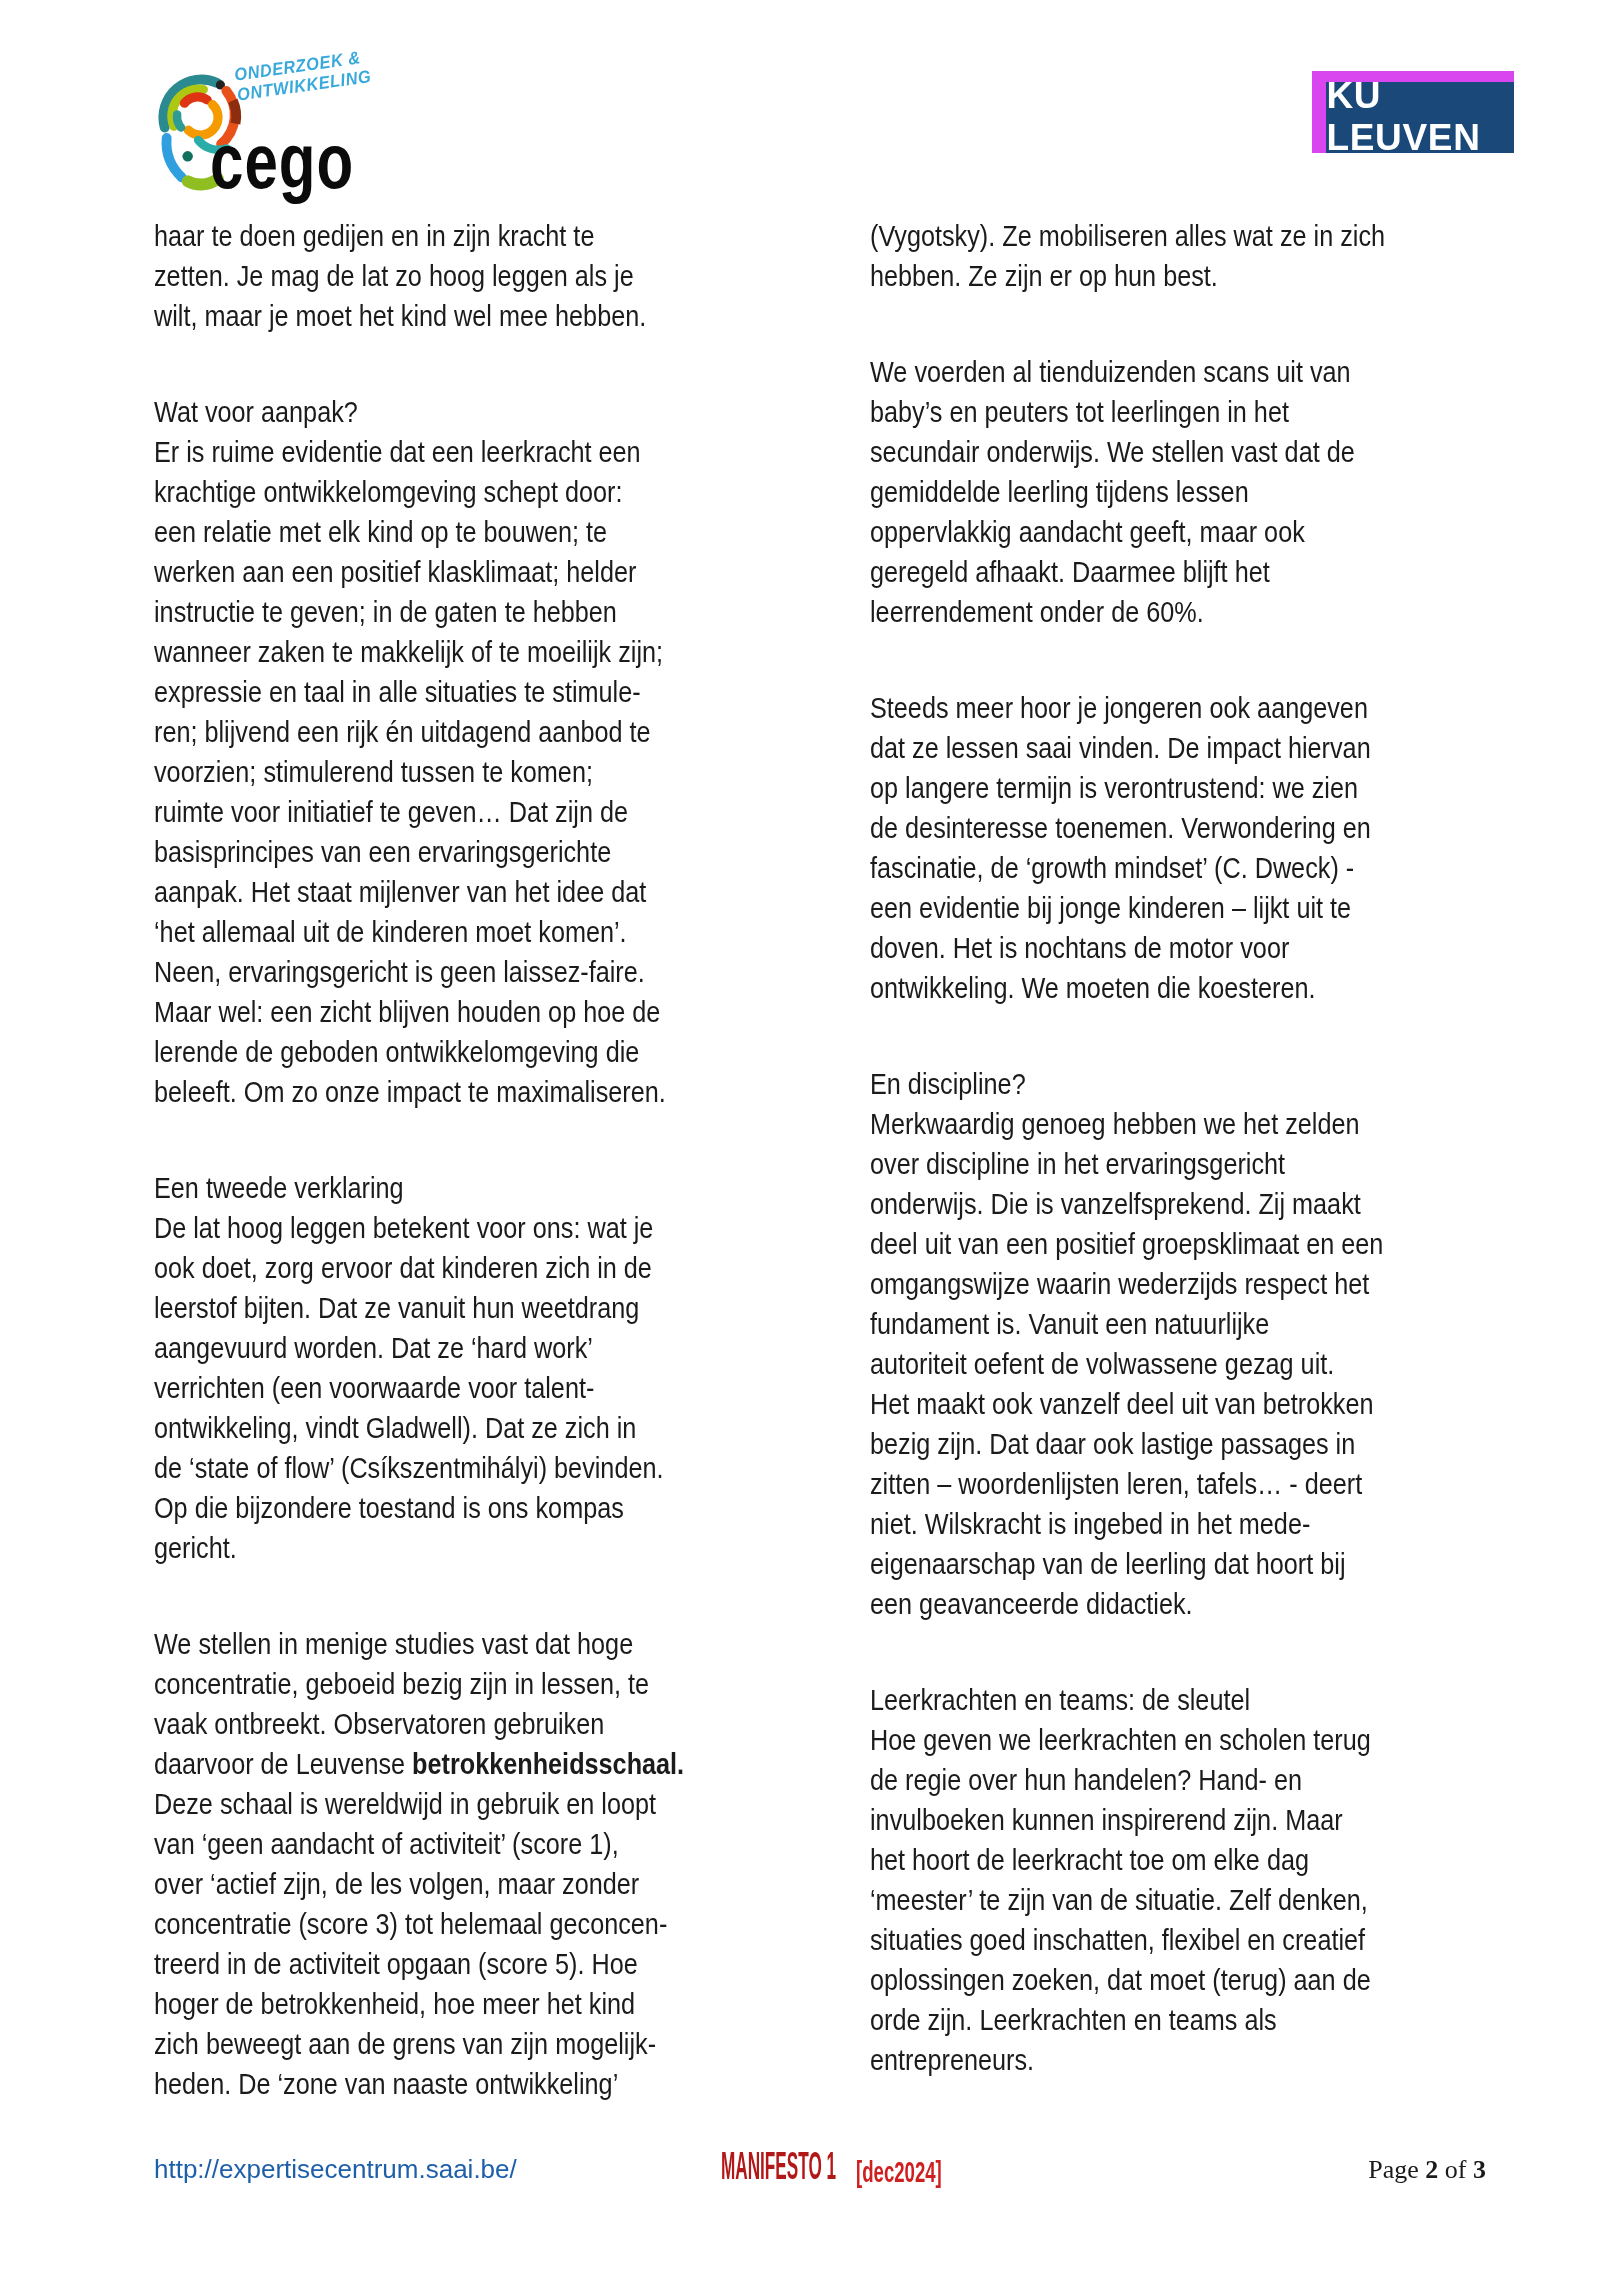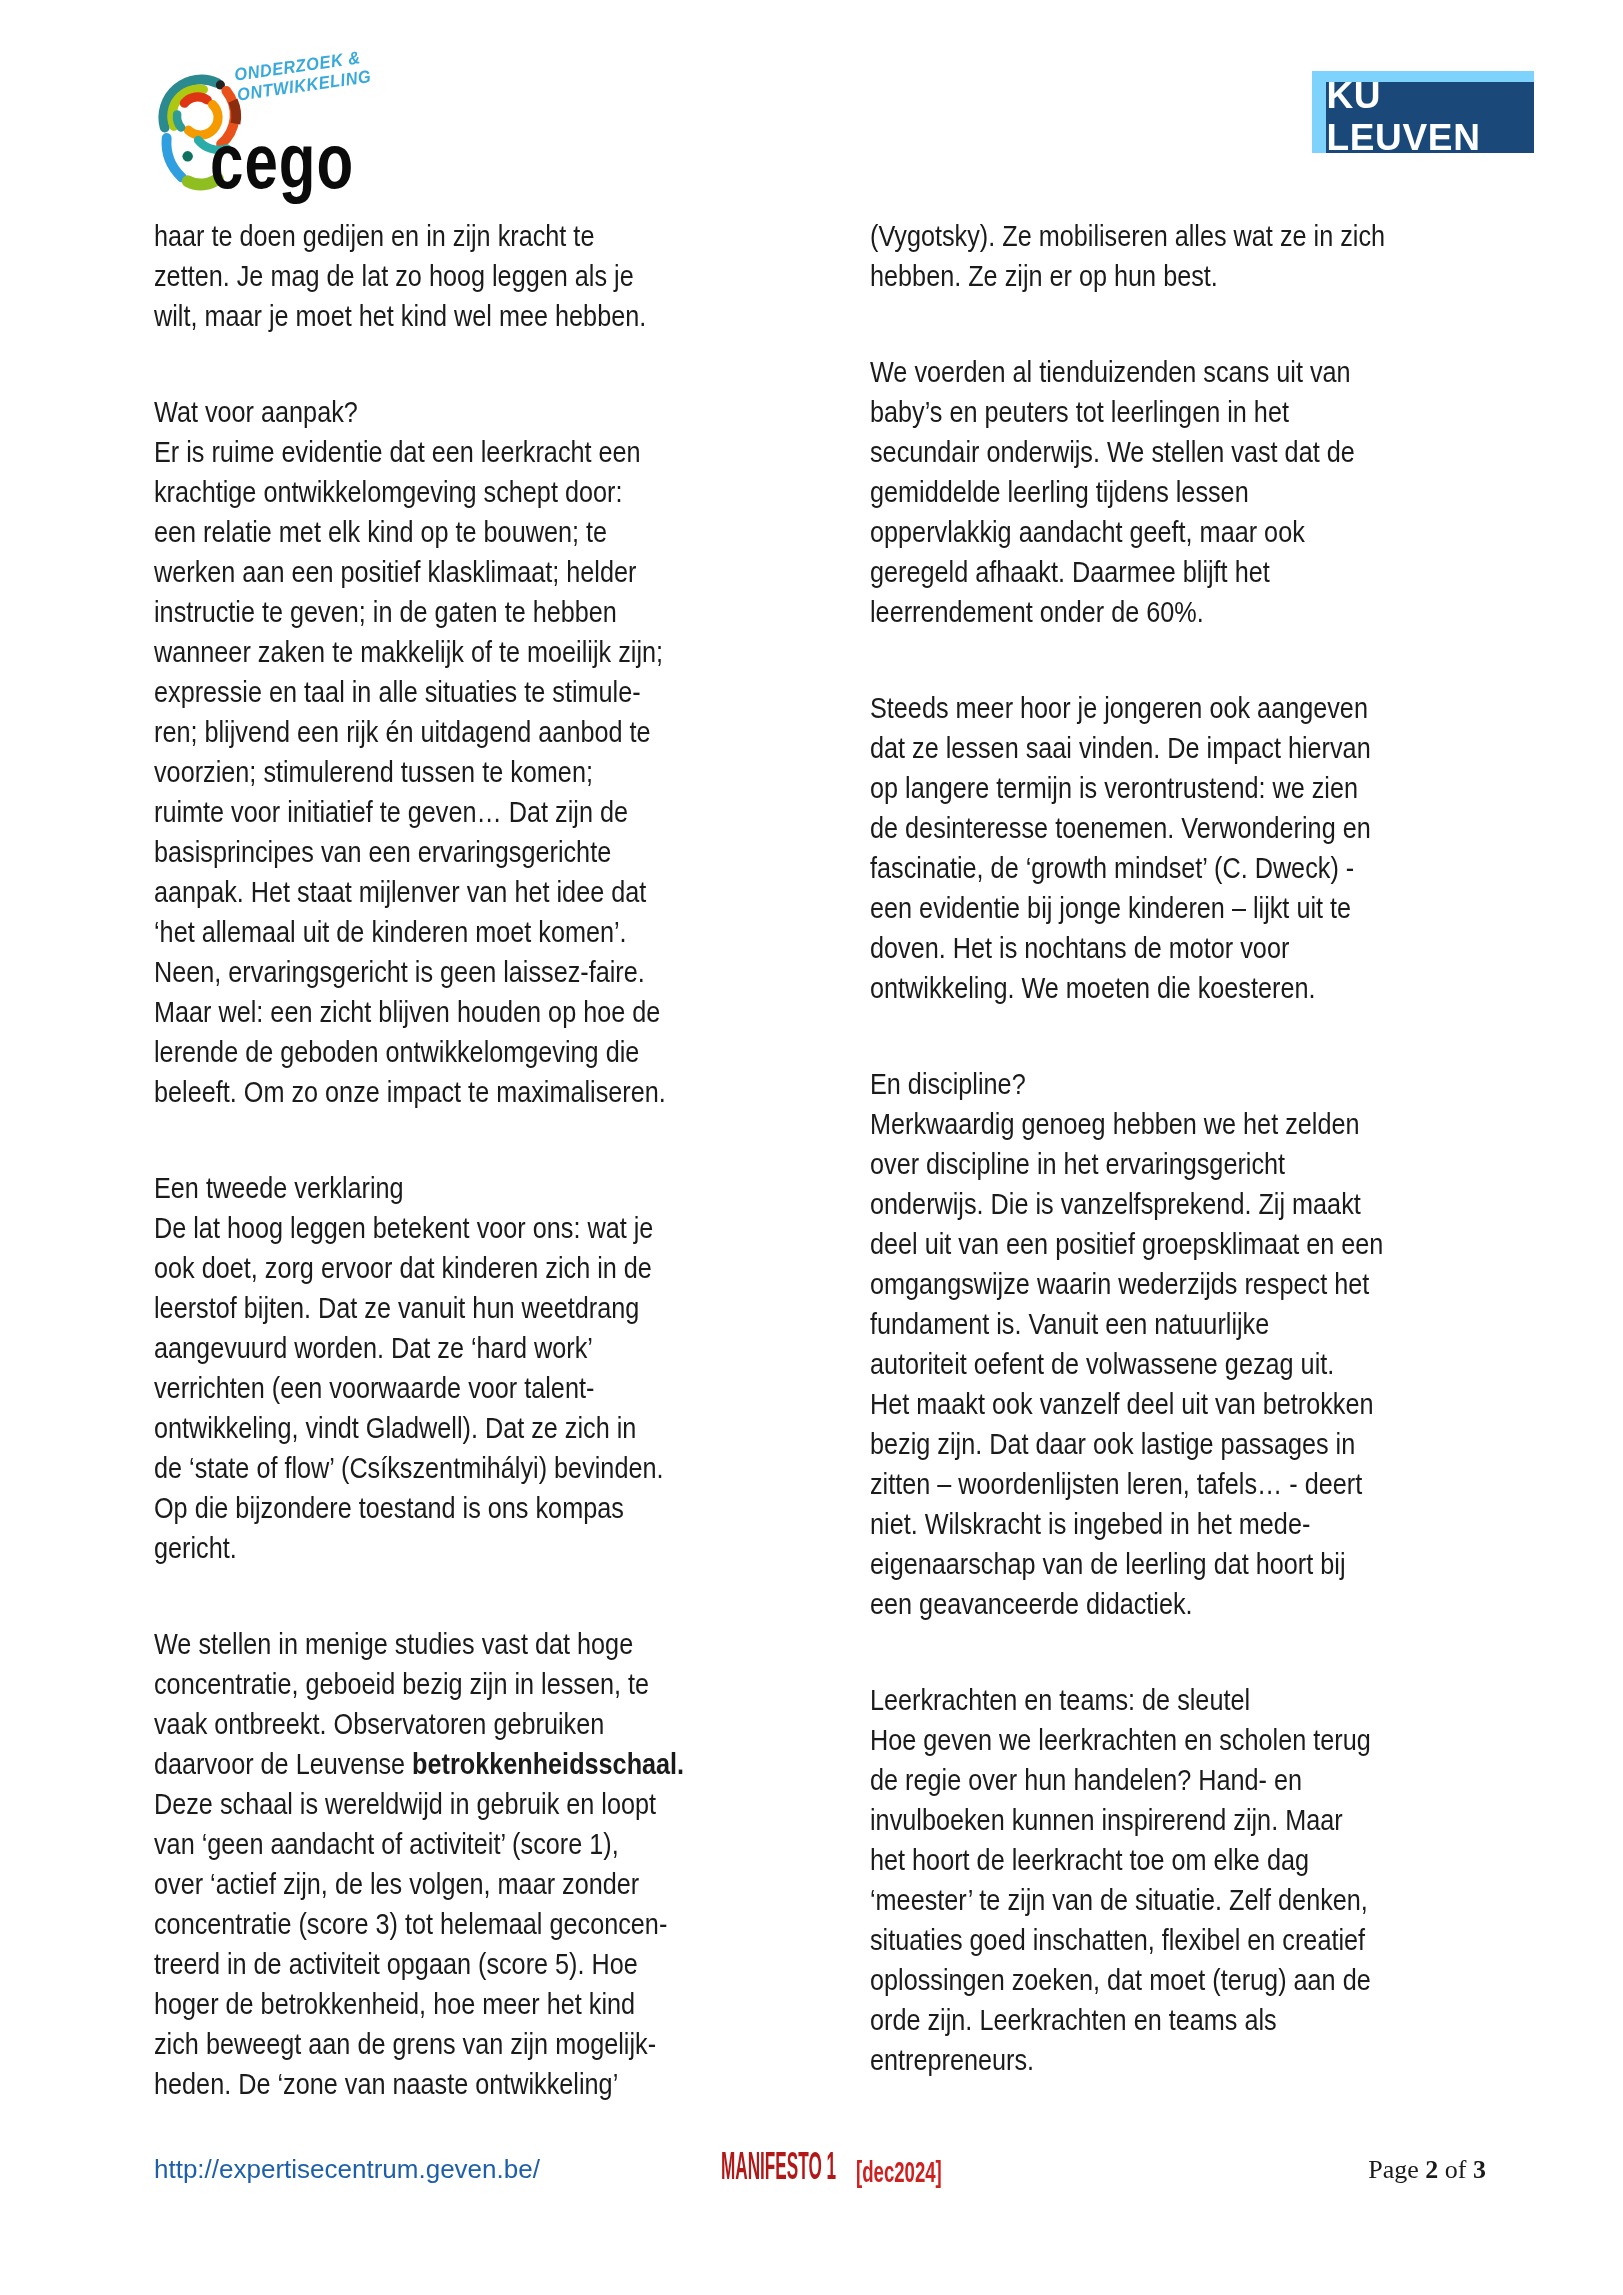--- a/index.html
+++ b/index.html
@@ -17,21 +17,21 @@
     position:absolute;left:86px;top:6.5px;
     transform:rotate(-8deg) scaleX(0.92);transform-origin:left top;
     color:#39A9DC;font-style:italic;font-weight:bold;
     font-size:17.7px;line-height:20px;letter-spacing:0.7px;white-space:nowrap;
   }
   .cego-wordmark{
     position:absolute;left:63px;top:65px;
     font-size:77px;line-height:77px;font-weight:800;color:#0b0b0b;
     transform:scaleX(0.78);transform-origin:left top;letter-spacing:1.3px;
   }
-  .kul-logo{position:absolute;left:1312px;top:71px;width:222px;height:82px;background:#7dd3fc;}
+  .kul-logo{position:absolute;left:1312px;top:71px;width:202px;height:82px;background:#d946ef;}
   .kul-dark{
     position:absolute;left:14.4px;top:10.5px;right:0;bottom:0;background:#1A4879;
     display:flex;align-items:center;justify-content:center;
   }
   .kul-dark span{color:#ffffff;font-weight:bold;font-size:37px;letter-spacing:0.7px;}
   
   .col{
     position:absolute;top:216px;width:739px;
     transform:scaleX(0.87);transform-origin:left top;
     font-size:29px;line-height:40px;color:#1b1b1b;text-align:left;
@@ -200,19 +200,19 @@
 invulboeken kunnen inspirerend zijn. Maar
 het hoort de leerkracht toe om elke dag
 ‘meester’ te zijn van de situatie. Zelf denken,
 situaties goed inschatten, flexibel en creatief
 oplossingen zoeken, dat moet (terug) aan de
 orde zijn. Leerkrachten en teams als
 entrepreneurs.</p>
     </div>
   </div>
 
-  <a class="footer-link">http://expertisecentrum.geven.be/</a>
+  <a class="footer-link">http://expertisecentrum.saai.be/</a>
   <div class="doc-title">MANIFESTO 1</div>
   <div class="doc-date">[dec2024]</div>
   <div class="page-num"><span>Page</span> <span class="b">2</span> <span>of</span> <span class="b">3</span></div>
 
 </div>
 
 
 </body></html>

